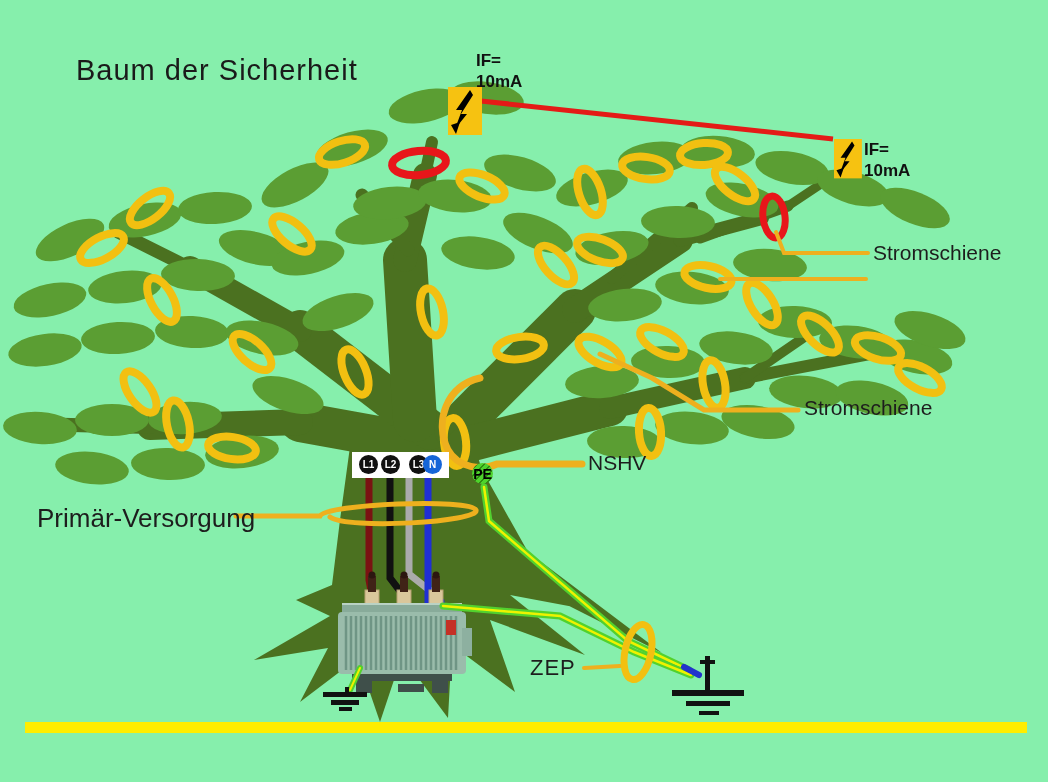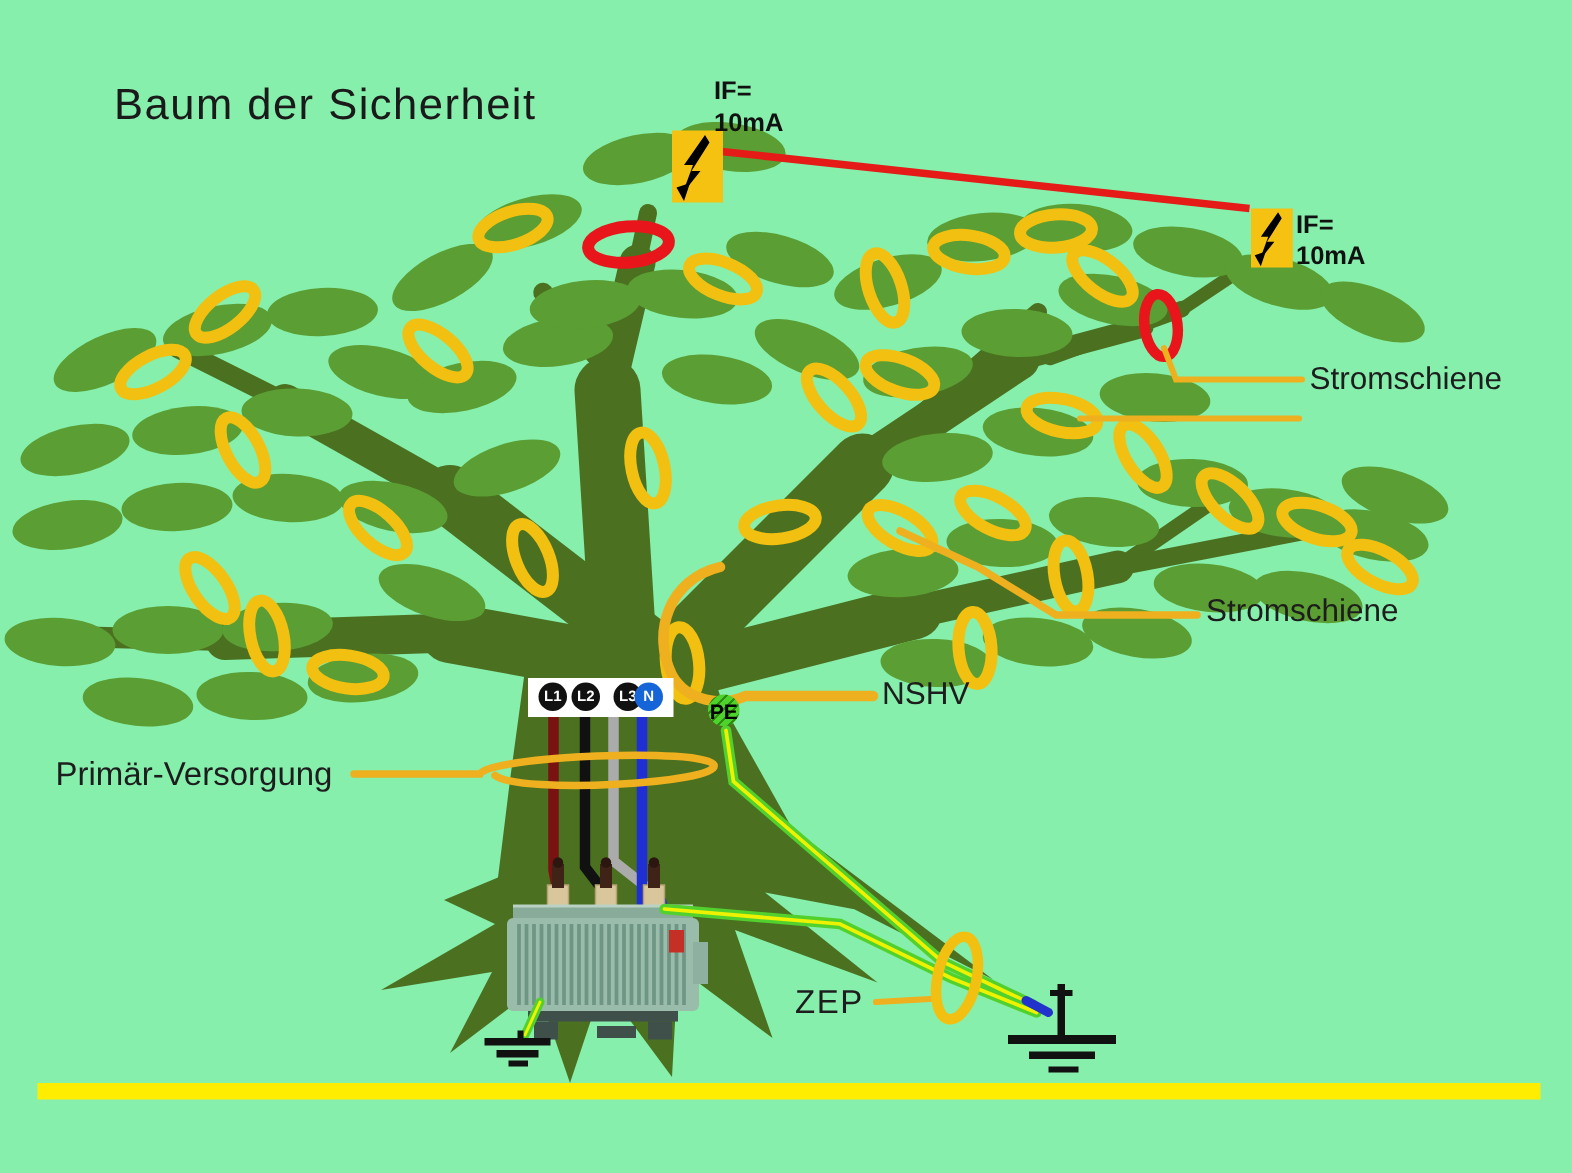--- a/index.html
+++ b/index.html
@@ -253,21 +253,21 @@
     <div>10mA</div>
   </div>
   <div class="iflbl" style="left:864px;top:139px;">
     <div>IF=</div>
     <div>10mA</div>
   </div>
 
   <div class="lbl" style="left:873px;top:241px;">Stromschiene</div>
   <div class="lbl" style="left:804px;top:396px;">Stromschiene</div>
   <div class="lbl" style="left:588px;top:451px;">NSHV</div>
-  <div class="lbl" style="left:37px;top:503px;font-size:22px;">Primär-Versorgung</div>
+  <div class="lbl" style="left:37px;top:503px;font-size:26px;">Primär-Versorgung</div>
   <div class="lbl" style="left:530px;top:655px;font-size:22px;letter-spacing:1px;text-align:right;">ZEP</div>
 
   <div class="badge-strip"></div>
   <div class="badge" style="left: 359px; background: rgb(17, 17, 17);">L1</div>
   <div class="badge" style="left: 381px; background: rgb(17, 17, 17);">L2</div>
   <div class="badge" style="left: 409px; background: rgb(17, 17, 17);">L3</div>
   <div class="badge" style="left: 423px; background: rgb(21, 101, 216);">N</div>
   <div class="badge pe" style="left:472px;top:463px;">PE</div>
 
   <div class="cap-bar" style="background: rgb(255, 237, 0);"></div>

